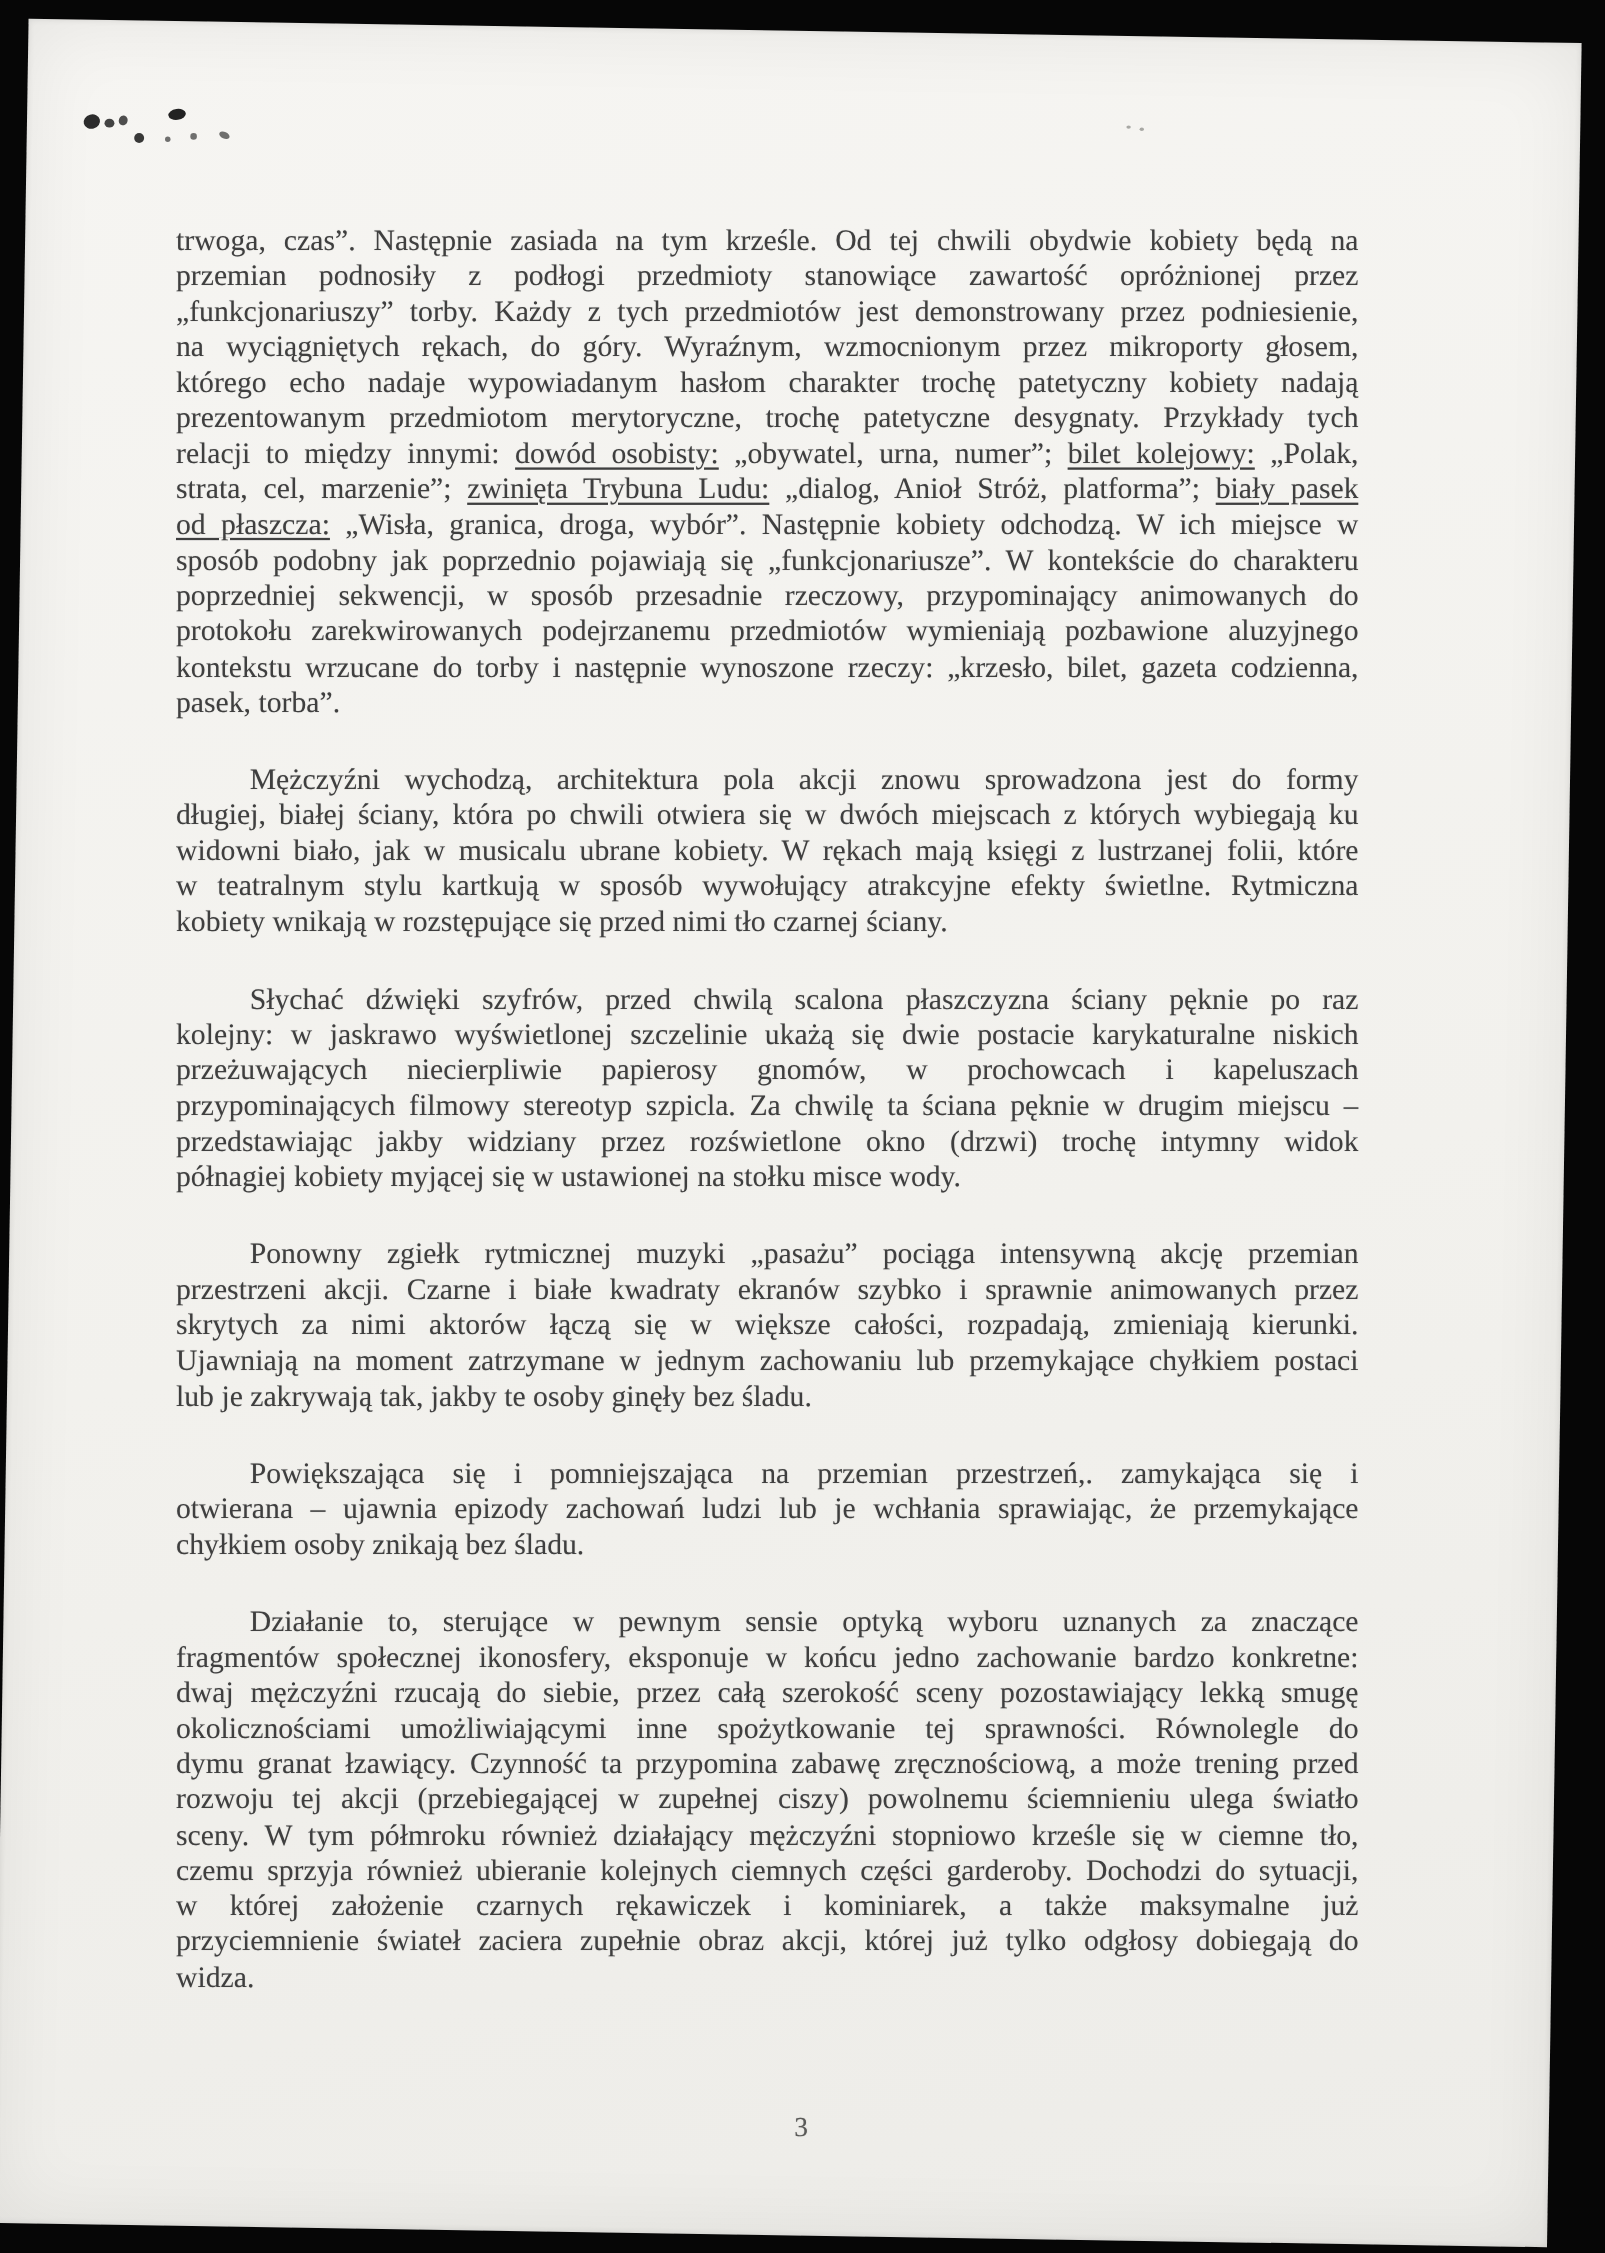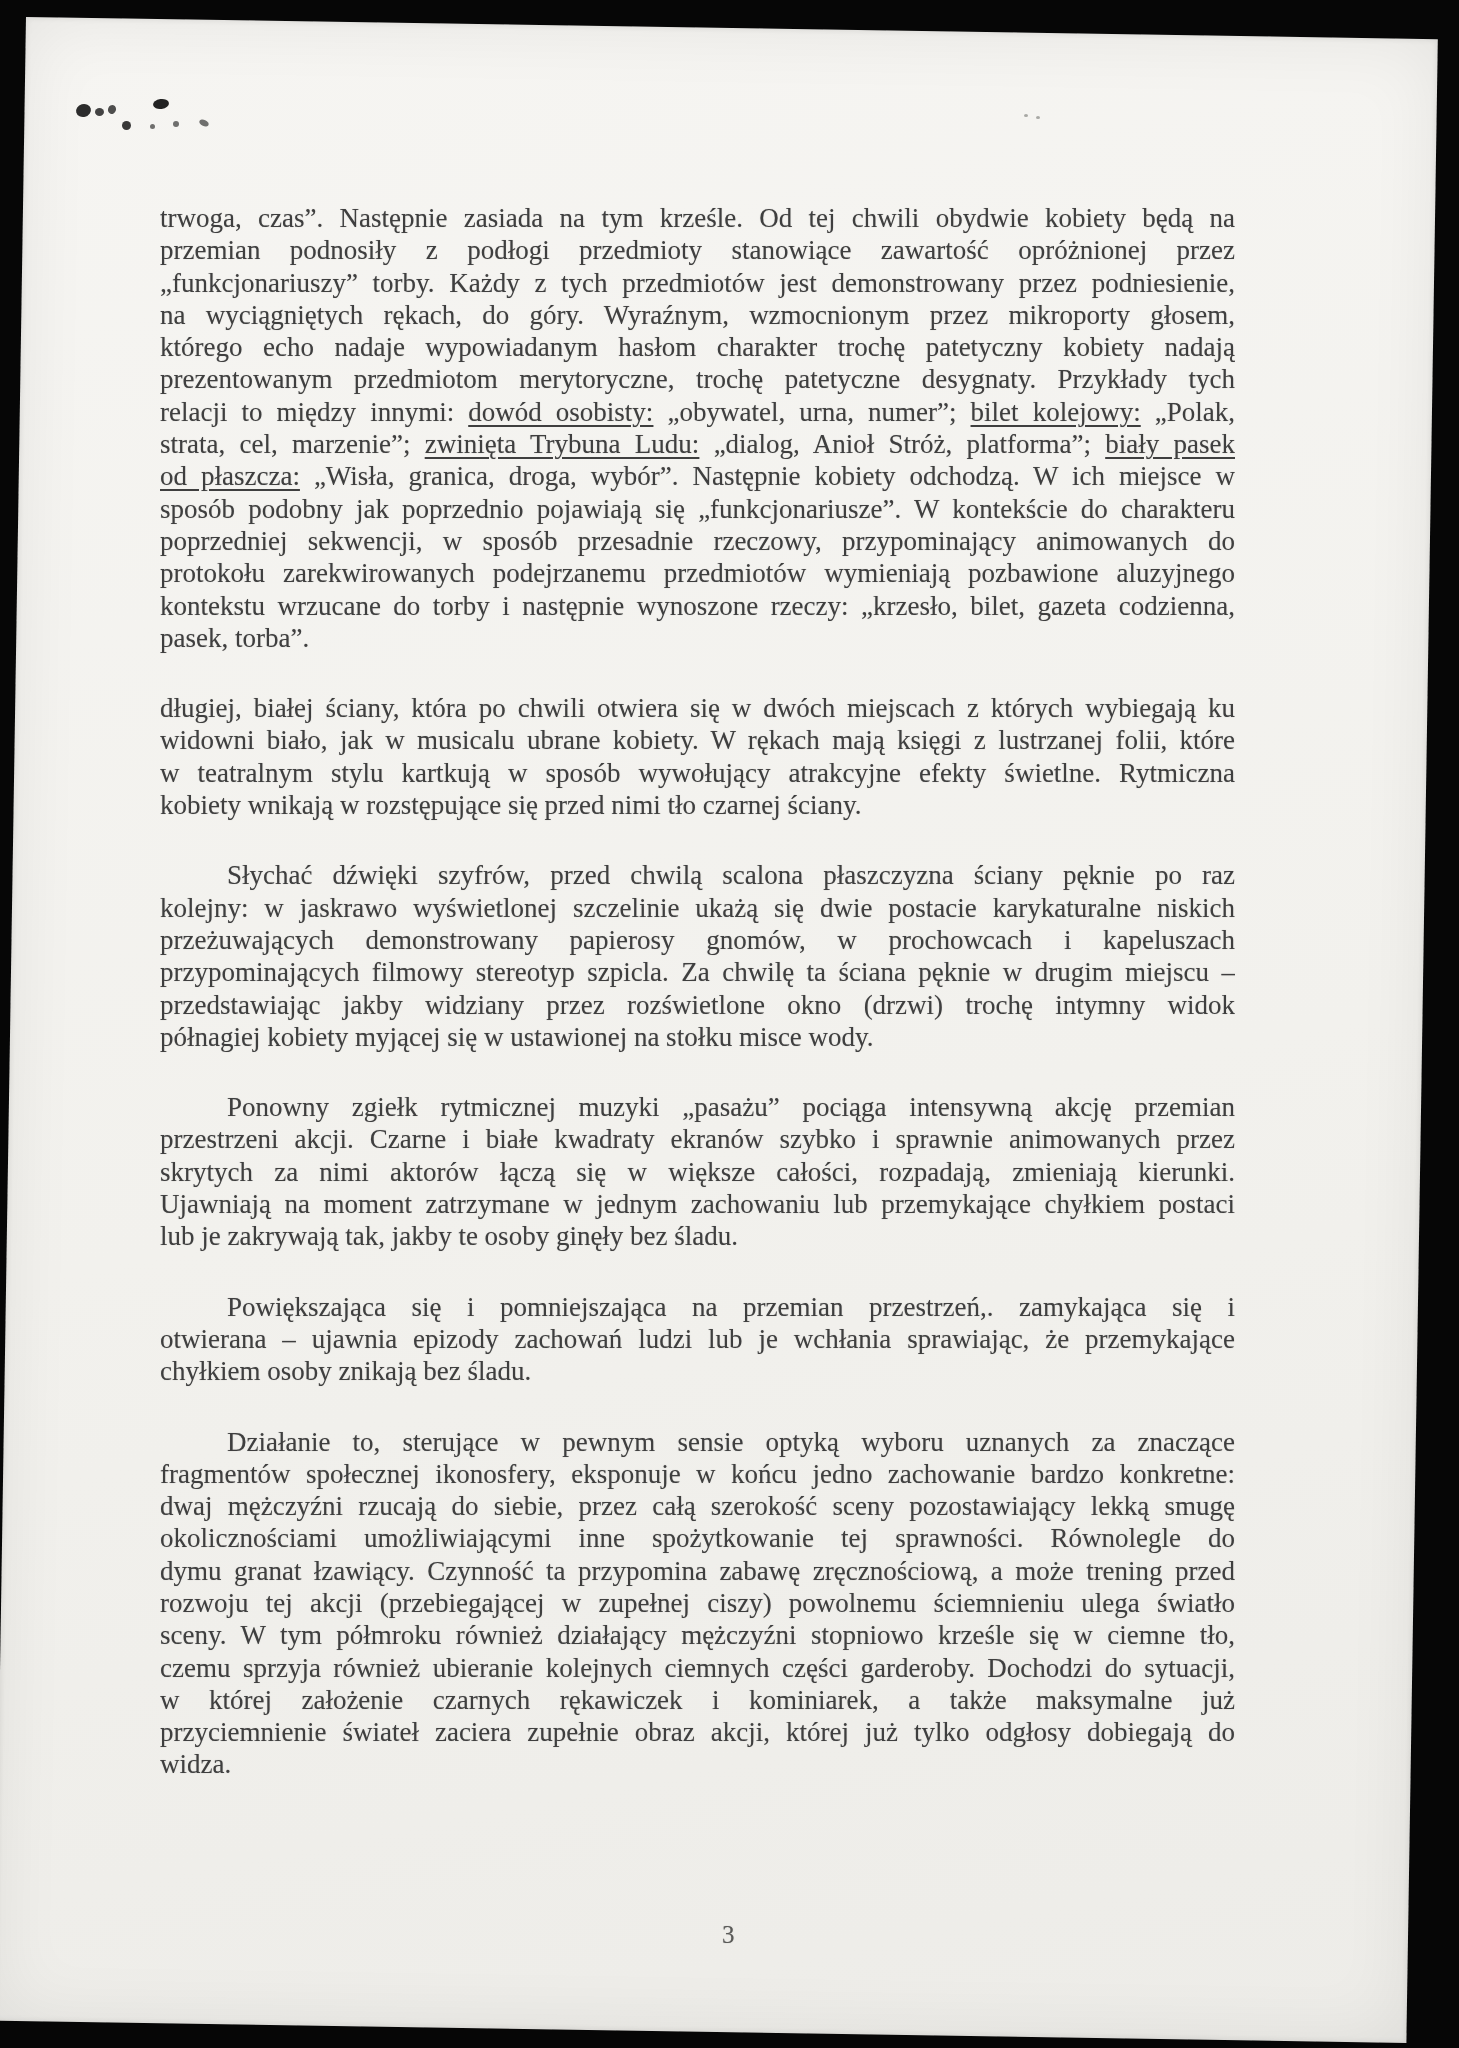--- a/index.html
+++ b/index.html
@@ -77,29 +77,30 @@
       <div class="line">relacji to między innymi: <span class="ul">dowód osobisty:</span> „obywatel, urna, numer”; <span class="ul">bilet kolejowy:</span> „Polak,</div>
       <div class="line">strata, cel, marzenie”; <span class="ul">zwinięta Trybuna Ludu:</span> „dialog, Anioł Stróż, platforma”; <span class="ul">biały pasek</span></div>
       <div class="line"><span class="ul">od płaszcza:</span> „Wisła, granica, droga, wybór”. Następnie kobiety odchodzą. W ich miejsce w</div>
       <div class="line">sposób podobny jak poprzednio pojawiają się „funkcjonariusze”. W kontekście do charakteru</div>
       <div class="line">poprzedniej sekwencji, w sposób przesadnie rzeczowy, przypominający animowanych do</div>
       <div class="line">protokołu zarekwirowanych podejrzanemu przedmiotów wymieniają pozbawione aluzyjnego</div>
       <div class="line">kontekstu wrzucane do torby i następnie wynoszone rzeczy: „krzesło, bilet, gazeta codzienna,</div>
       <div class="line lastline">pasek, torba”.</div>
     </div>
     <div class="para">
+      <div class="line indent">Mężczyźni wychodzą, architektura pola akcji znowu sprowadzona jest do formy</div>
       <div class="line">długiej, białej ściany, która po chwili otwiera się w dwóch miejscach z których wybiegają ku</div>
       <div class="line">widowni biało, jak w musicalu ubrane kobiety. W rękach mają księgi z lustrzanej folii, które</div>
       <div class="line">w teatralnym stylu kartkują w sposób wywołujący atrakcyjne efekty świetlne. Rytmiczna</div>
       <div class="line lastline">kobiety wnikają w rozstępujące się przed nimi tło czarnej ściany.</div>
     </div>
     <div class="para">
       <div class="line indent">Słychać dźwięki szyfrów, przed chwilą scalona płaszczyzna ściany pęknie po raz</div>
       <div class="line">kolejny: w jaskrawo wyświetlonej szczelinie ukażą się dwie postacie karykaturalne niskich</div>
-      <div class="line">przeżuwających demonstrowany papierosy gnomów, w prochowcach i kapeluszach</div>
+      <div class="line">przeżuwających niecierpliwie papierosy gnomów, w prochowcach i kapeluszach</div>
       <div class="line">przypominających filmowy stereotyp szpicla. Za chwilę ta ściana pęknie w drugim miejscu –</div>
       <div class="line">przedstawiając jakby widziany przez rozświetlone okno (drzwi) trochę intymny widok</div>
       <div class="line lastline">półnagiej kobiety myjącej się w ustawionej na stołku misce wody.</div>
     </div>
     <div class="para">
       <div class="line indent">Ponowny zgiełk rytmicznej muzyki „pasażu” pociąga intensywną akcję przemian</div>
       <div class="line">przestrzeni akcji. Czarne i białe kwadraty ekranów szybko i sprawnie animowanych przez</div>
       <div class="line">skrytych za nimi aktorów łączą się w większe całości, rozpadają, zmieniają kierunki.</div>
       <div class="line">Ujawniają na moment zatrzymane w jednym zachowaniu lub przemykające chyłkiem postaci</div>
       <div class="line lastline">lub je zakrywają tak, jakby te osoby ginęły bez śladu.</div>

